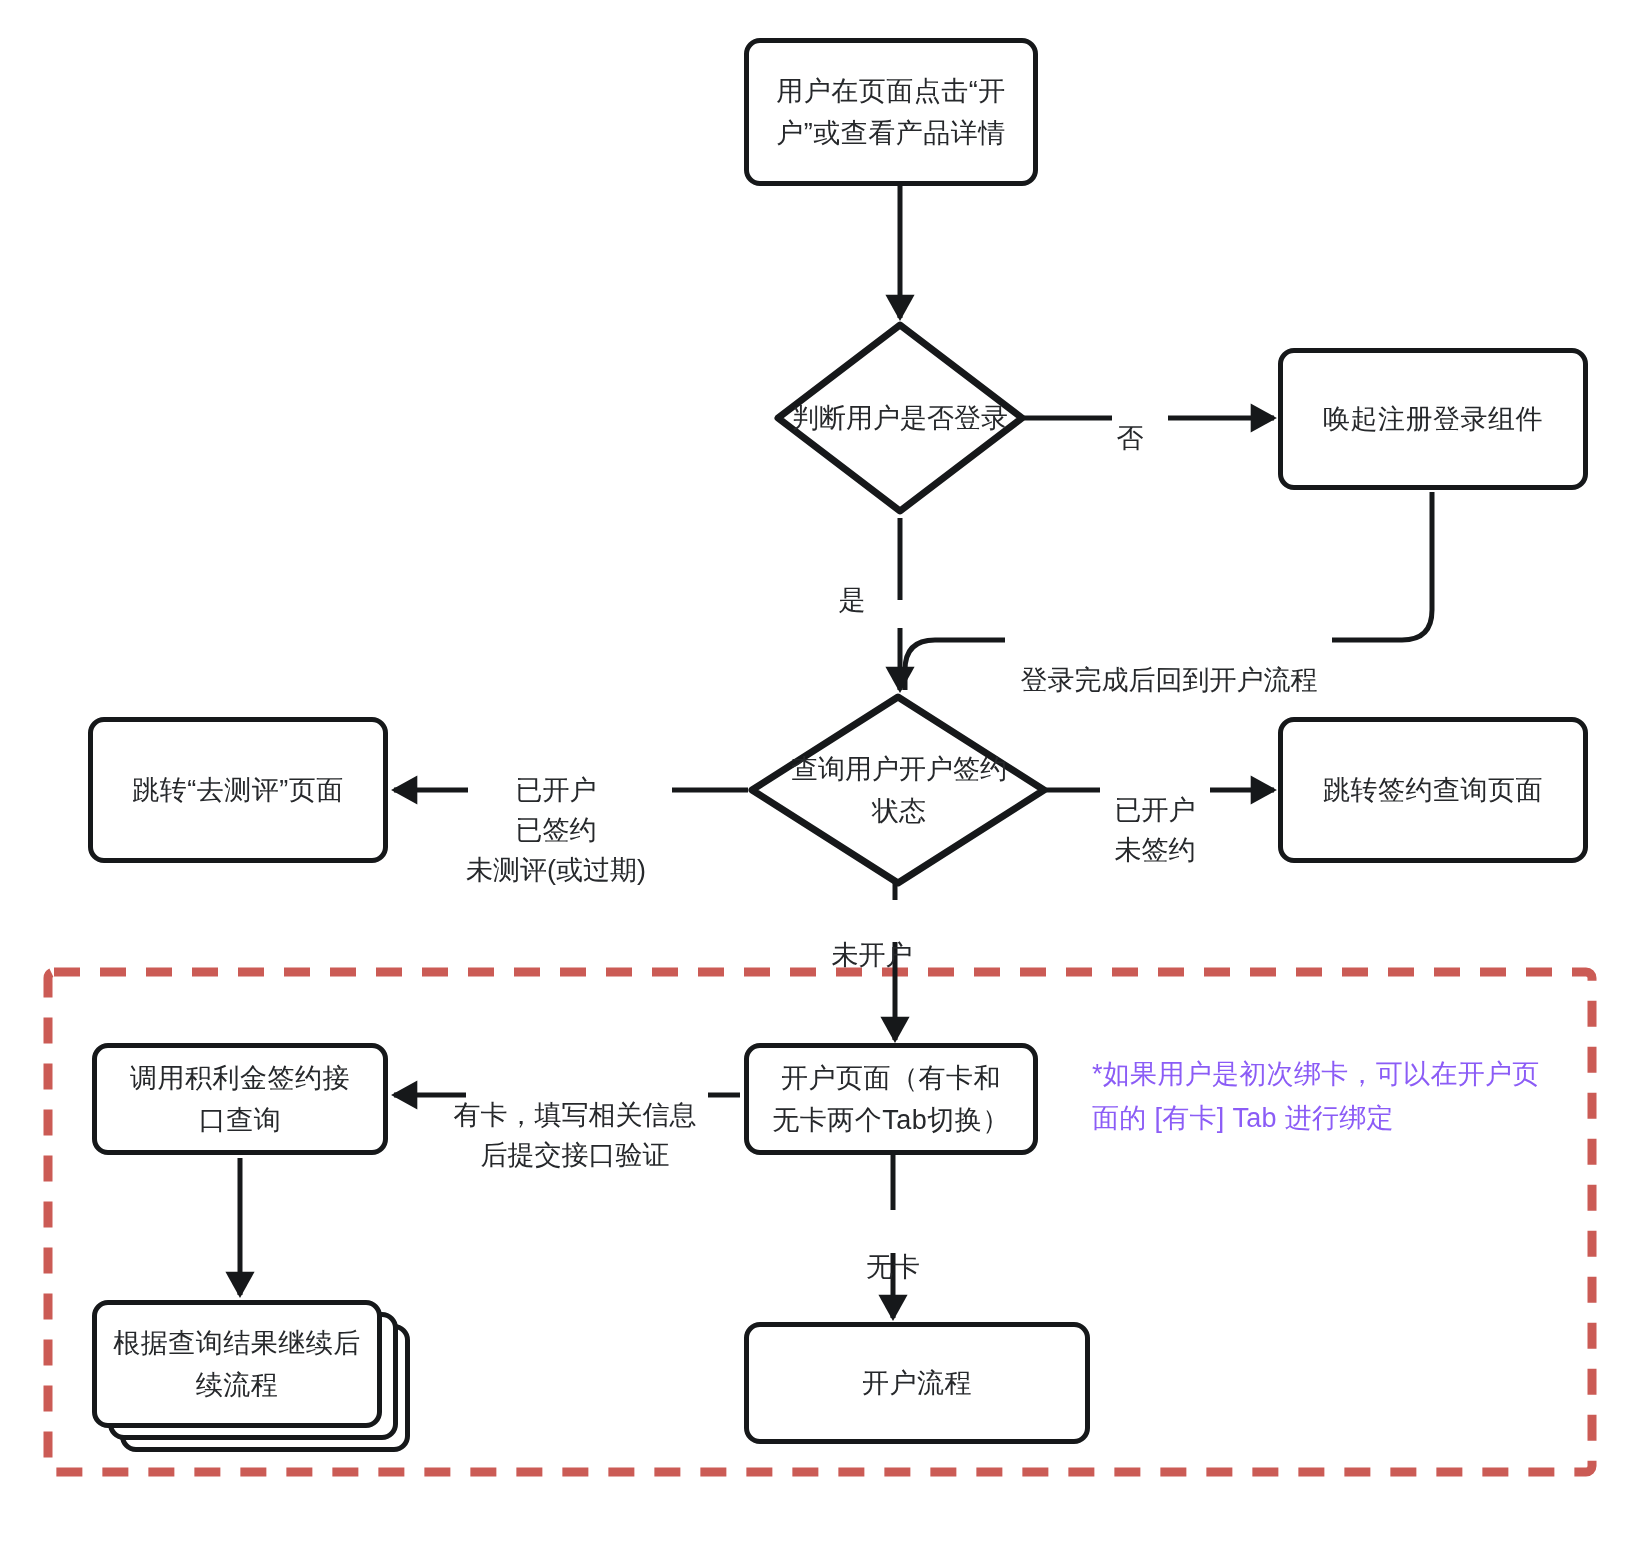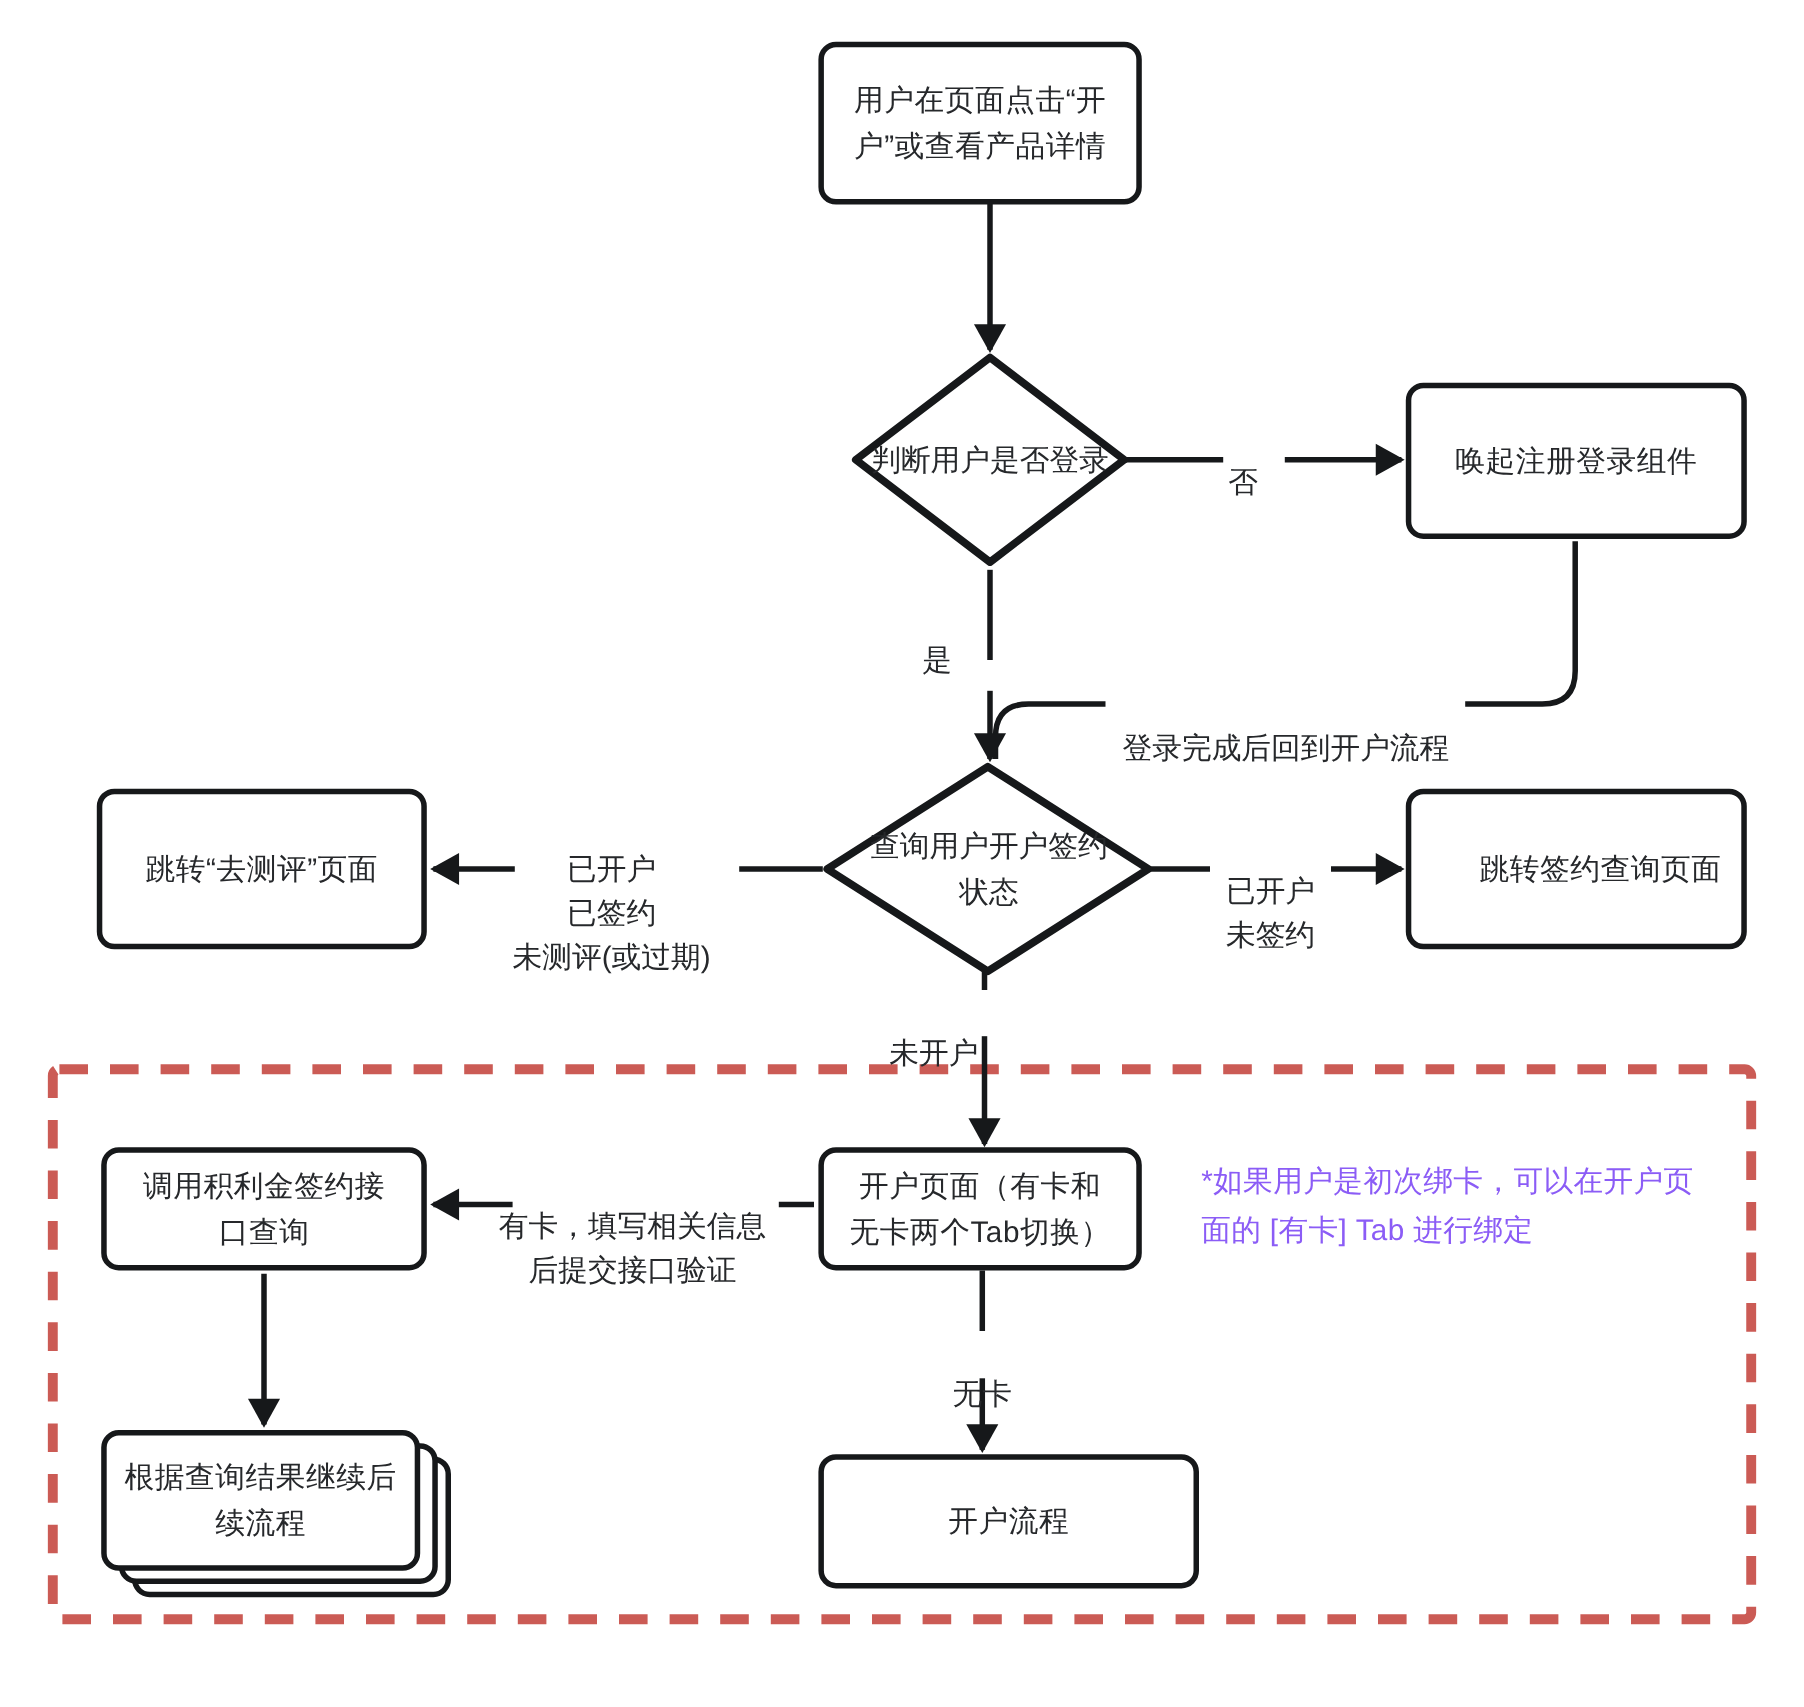--- a/index.html
+++ b/index.html
@@ -138,21 +138,21 @@
   </div>
 
   <div class="diamond-label" style="left:790px; top:742px; width:218px; height:96px;">
     <span>查询用户开户签约状态</span>
   </div>
 
   <div class="node proc" style="left:88px; top:717px; width:300px; height:146px; padding:0 14px;">
     <span>跳转“去测评”页面</span>
   </div>
 
-  <div class="node proc" style="left:1278px; top:717px; width:310px; height:146px; padding:16px 18px;justify-content:flex-end;">
+  <div class="node proc" style="left:1278px; top:717px; width:310px; height:146px; padding:16px 18px;">
     <span>跳转签约查询页面</span>
   </div>
 
   <div class="node proc" style="left:92px; top:1043px; width:296px; height:112px; padding:0 20px;">
     <span>调用积利金签约接口查询</span>
   </div>
 
   <div class="node proc" style="left:744px; top:1043px; width:294px; height:112px; padding:0 20px;">
     <span>开户页面（有卡和无卡两个Tab切换）</span>
   </div>
@@ -185,21 +185,21 @@
     <span>已开户
 已签约
 未测评(或过期)</span>
   </div>
 
   <div class="edge-label" style="left:1090px; top:750px; width:130px;">
     <span>已开户
 未签约</span>
   </div>
 
-  <div class="edge-label" style="left:774px; top:897px; width:150px;">
+  <div class="edge-label" style="left:797px; top:897px; width:150px;font-family:Liberation Mono, monospace;">
     <span>未开户</span>
   </div>
 
   <div class="edge-label" style="left:440px; top:1055px; width:270px;">
     <span>有卡，填写相关信息
 后提交接口验证</span>
   </div>
 
   <div class="edge-label" style="left:825px; top:1207px; width:136px;">
     <span>无卡</span>

